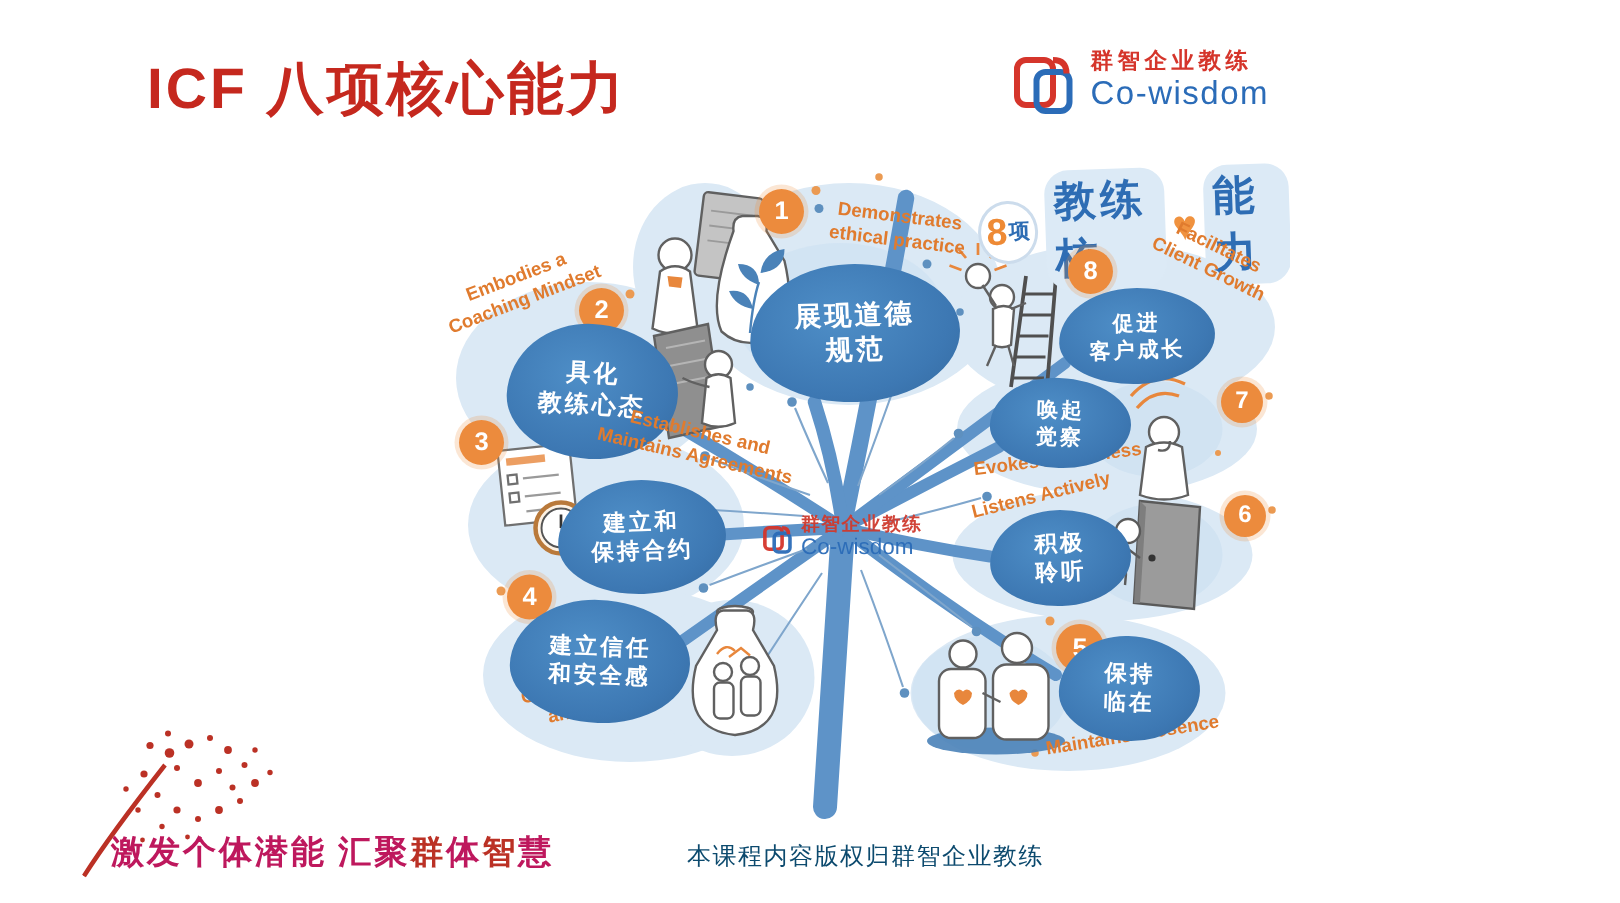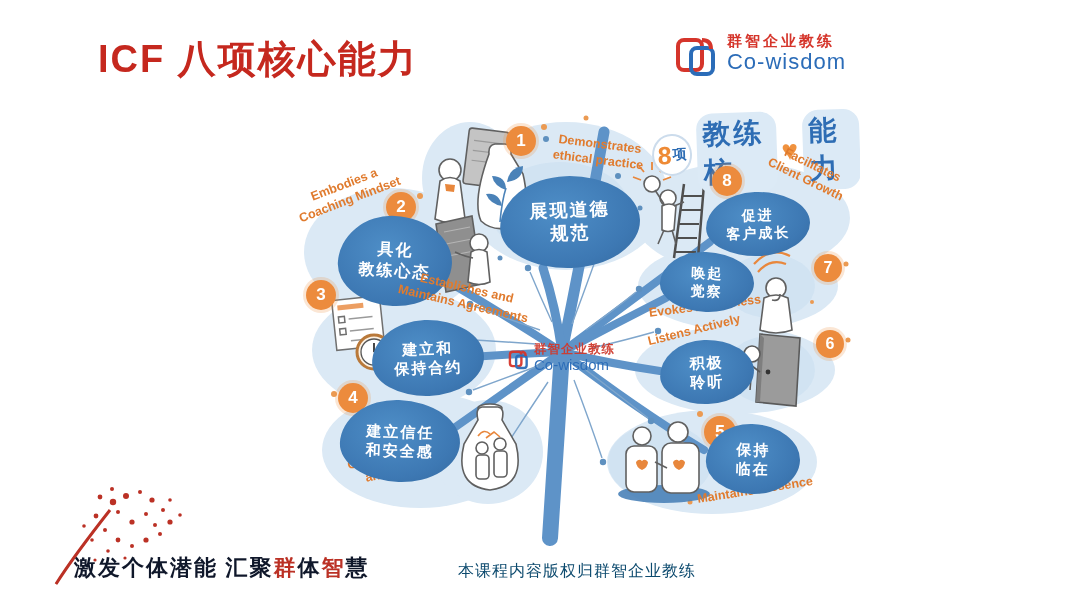--- a/index.html
+++ b/index.html
@@ -60,21 +60,21 @@
   .e7{left:646px;top:298px;width:118px;transform:rotate(-7deg);}
   .e8{left:764px;top:156px;width:90px;transform:rotate(26deg);}
   
   .watermark{position:absolute;left:508px;top:342px;display:flex;align-items:center;gap:4px;opacity:.95;}
   .wm-col{display:flex;flex-direction:column;line-height:1.15;}
   .wm-cn{color:#cf3a2e;font-size:12.5px;font-weight:bold;letter-spacing:1px;}
   .wm-en{color:#2b6cb8;font-size:15px;}
   
   .slogan{position:absolute;left:74px;top:553px;font-family:"Liberation Serif",serif;
           font-size:22px;letter-spacing:2px;font-weight:bold;}
-  .sb{color:#0f172a;text-align:right;} .sr{color:#bb3125;}
+  .sb{color:#be185d;text-align:right;} .sr{color:#bb3125;}
   .copyright{position:absolute;left:458px;top:561px;color:#0c4a6e;font-size:16px;letter-spacing:1px;}
 </style>
 </head>
 <body>
 
 <div class="slide">
 
   <svg class="art" viewBox="0 0 1080 602">
 
     <g fill="#dbe9f5">

